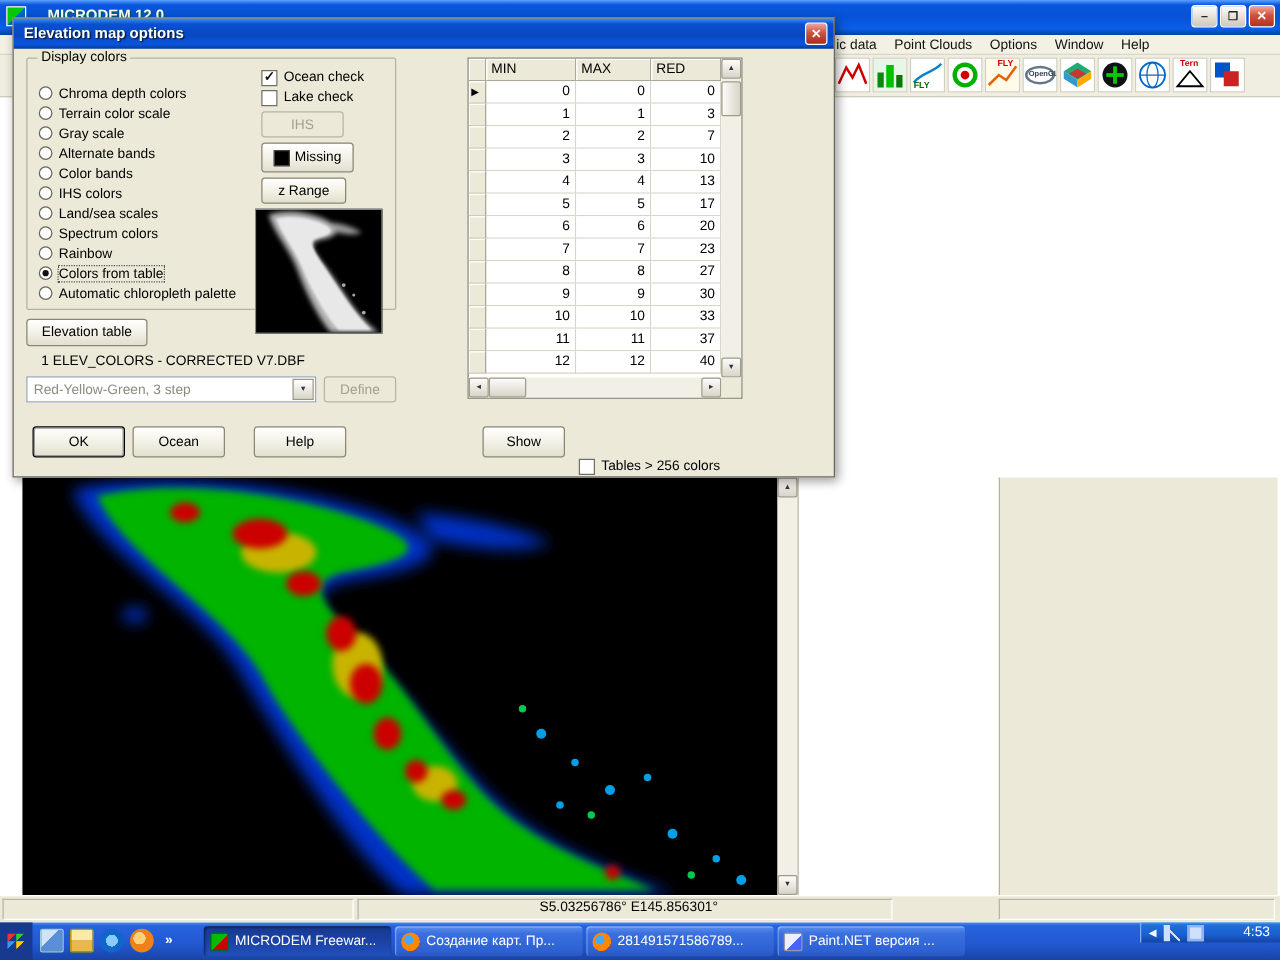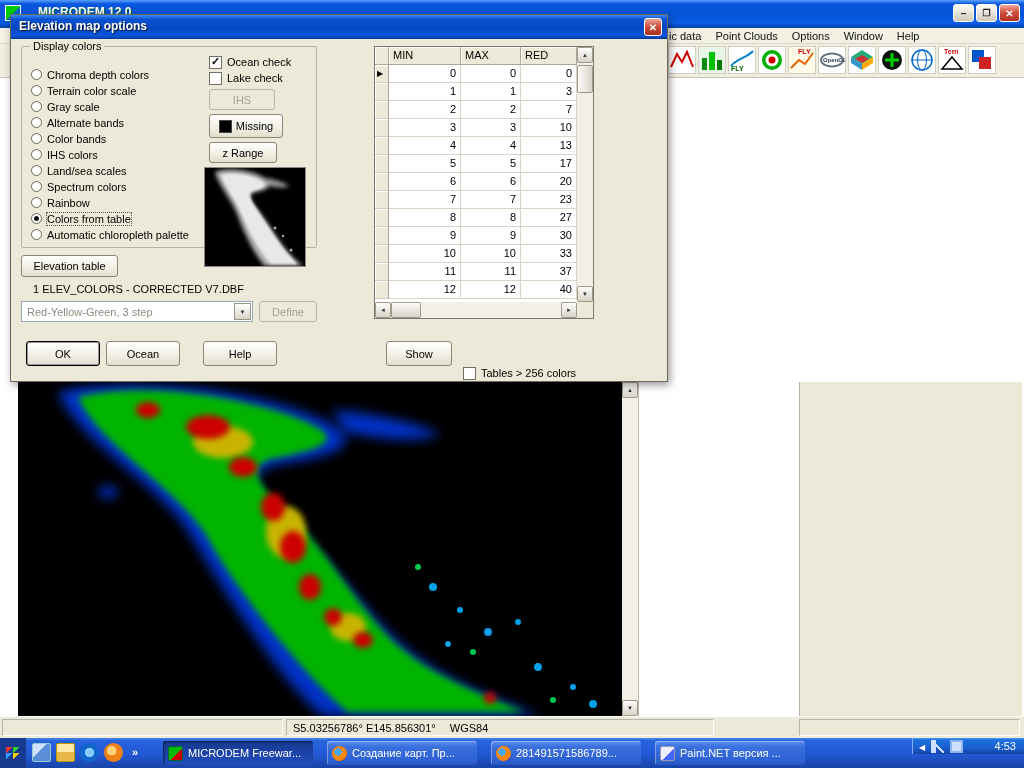--- a/index.html
+++ b/index.html
@@ -107,41 +107,41 @@
   .hscroll{position:absolute;left:0;bottom:0;right:16px;height:16px;background:#F2F0E6;display:flex;}
   .hthumb{width:30px;height:16px;background:linear-gradient(180deg,#fdfcfb,#d8d4c8);border:1px solid #9e9a8c;border-radius:2px;}
   .hspacer{flex:1;}
   .sb-corner{position:absolute;right:0;bottom:0;width:16px;height:16px;background:#ECE9D8;}
 
   
   #statusbar{position:absolute;left:0;top:716px;width:1024px;height:22px;background:#ECE9D8;border-top:1px solid #fff;}
   .sb-panel{position:absolute;top:2px;height:17px;border:1px solid #B8B4A6;border-right-color:#fff;border-bottom-color:#fff;
     background:#ECE9D8;font-size:11px;display:flex;align-items:center;}
   .sb-panel.p1{left:2px;width:281px;}
-  .sb-panel.p2{left:286px;width:428px;padding-left:6px;gap:14px;}
+  .sb-panel.p2{left:286px;width:428px;padding-left:6px;gap:28px;flex-direction:column;}
   .sb-panel.p3{left:799px;width:221px;}
 
   
   #taskbar{position:absolute;left:0;top:738px;width:1024px;height:30px;
     background:linear-gradient(180deg,#4a88e8 0%,#2763de 9%,#2359d2 55%,#1844a8 100%);}
   #start-frag{position:absolute;left:0;top:0;width:26px;height:30px;background:#173a8f;display:flex;align-items:center;justify-content:center;}
   .winlogo{width:14px;height:12px;background:
     linear-gradient(135deg,#e33 0 48%,transparent 48%) left top/7px 6px no-repeat,
     linear-gradient(135deg,#3c3 0 48%,transparent 48%) right top/7px 6px no-repeat,
     linear-gradient(135deg,#39f 0 48%,transparent 48%) left bottom/7px 6px no-repeat,
     linear-gradient(135deg,#fc0 0 48%,transparent 48%) right bottom/7px 6px no-repeat;}
   #quicklaunch{position:absolute;left:32px;top:5px;display:flex;gap:5px;}
   .qlicon{width:19px;height:19px;border-radius:2px;}
   .ql-show-desktop{background:linear-gradient(135deg,#cfe3ff 40%,#5a8fd8 40%);border:1px solid #9cc;}
   .ql-explorer{background:linear-gradient(180deg,#ffe9a8 45%,#e8b84c 45%);border:1px solid #b90;}
   .ql-internet-explorer{background:radial-gradient(circle at 50% 50%,#8cf 0 35%,#16c 36%);border-radius:50%;}
   .ql-media-player{background:radial-gradient(circle at 40% 40%,#ffd27a 0 30%,#f08018 31% 75%,#c45a00 76%);border-radius:50%;}
   .ql-chevron{position:absolute;left:132px;top:8px;color:#fff;font-size:11px;font-weight:bold;}
   .ql-chevron::before{content:"»";}
-  #tasks{position:absolute;left:163px;top:3px;display:flex;gap:14px;}
+  #tasks{position:absolute;left:163px;top:3px;display:flex;gap:3px;}
   .taskbtn{width:150px;height:24px;border-radius:3px;display:flex;align-items:center;gap:5px;padding:0 5px;
     background:linear-gradient(180deg,#5e90ee,#3a6fde 25%,#2e62d4 80%,#2a57be);
     box-shadow:inset 1px 1px 0 rgba(255,255,255,.35);color:#fff;font-size:11px;}
   .taskbtn.active{background:linear-gradient(180deg,#17398f,#1c44ac 60%,#2350ba);box-shadow:inset 1px 1px 2px rgba(0,0,0,.5);}
   .tlabel{white-space:nowrap;overflow:hidden;text-overflow:ellipsis;}
   .ticon{width:15px;height:15px;border-radius:2px;flex:none;}
   .ticon-microdem{background:linear-gradient(135deg,#0b0 0 55%,#c00 55%);border:1px solid #063;}
   .ticon-firefox{background:radial-gradient(circle at 40% 40%,#4af 0 28%,#f80 29% 70%,#d44000 71%);border-radius:50%;}
   .ticon-paintnet{background:linear-gradient(135deg,#eef 55%,#46f 55%);border:1px solid #99a;}
   #tray{position:absolute;right:0;top:0;width:112px;height:16px;

